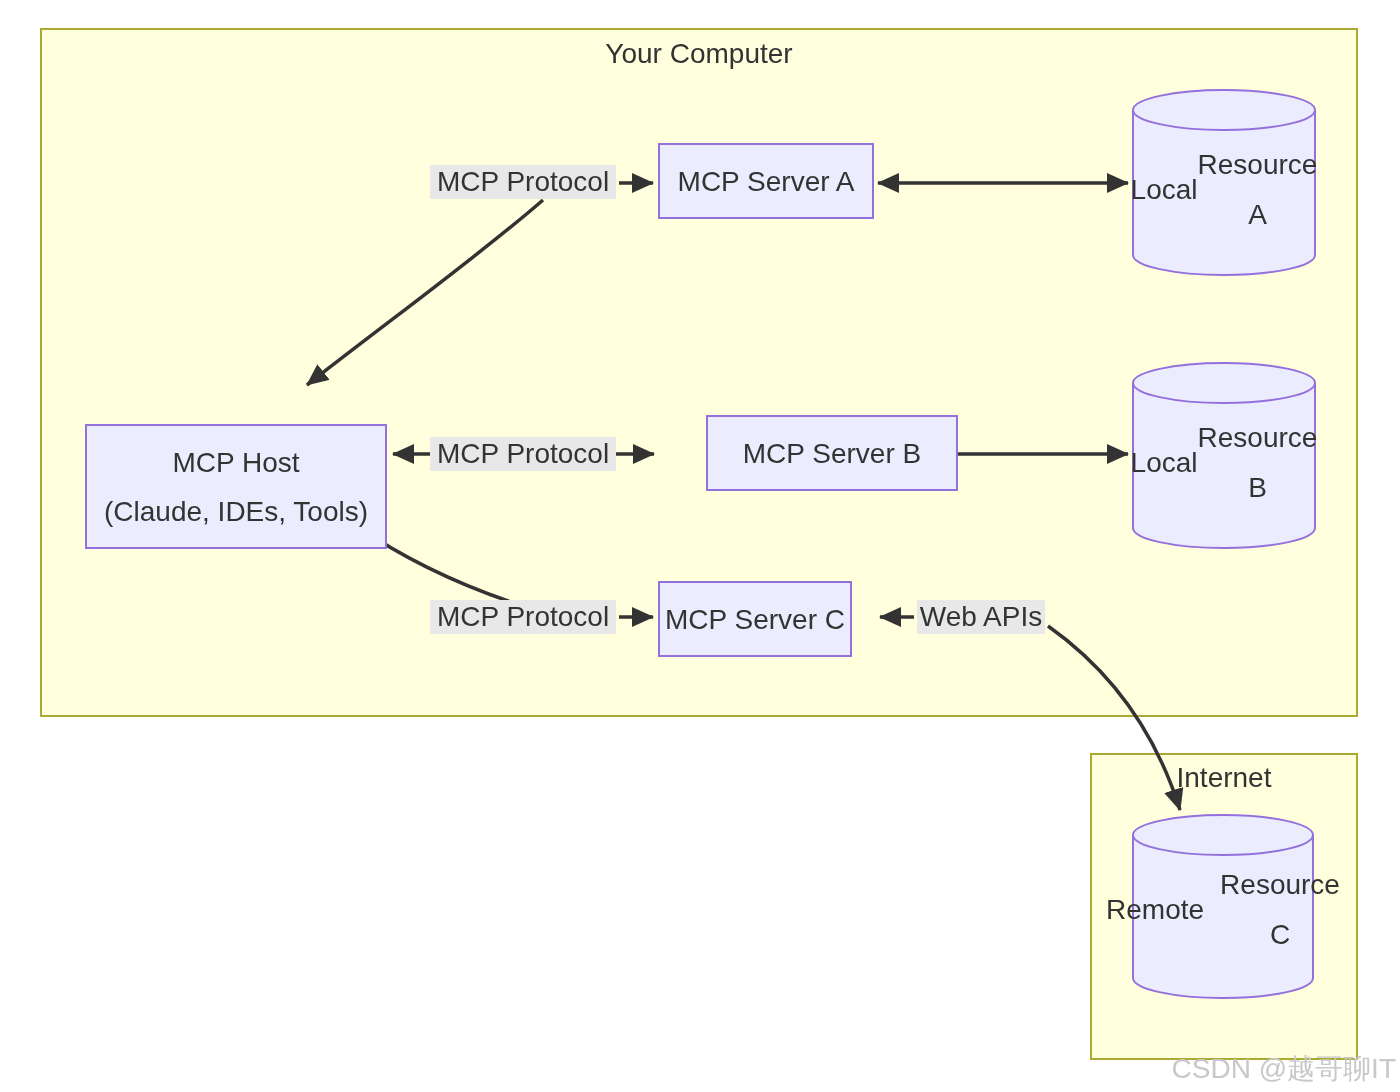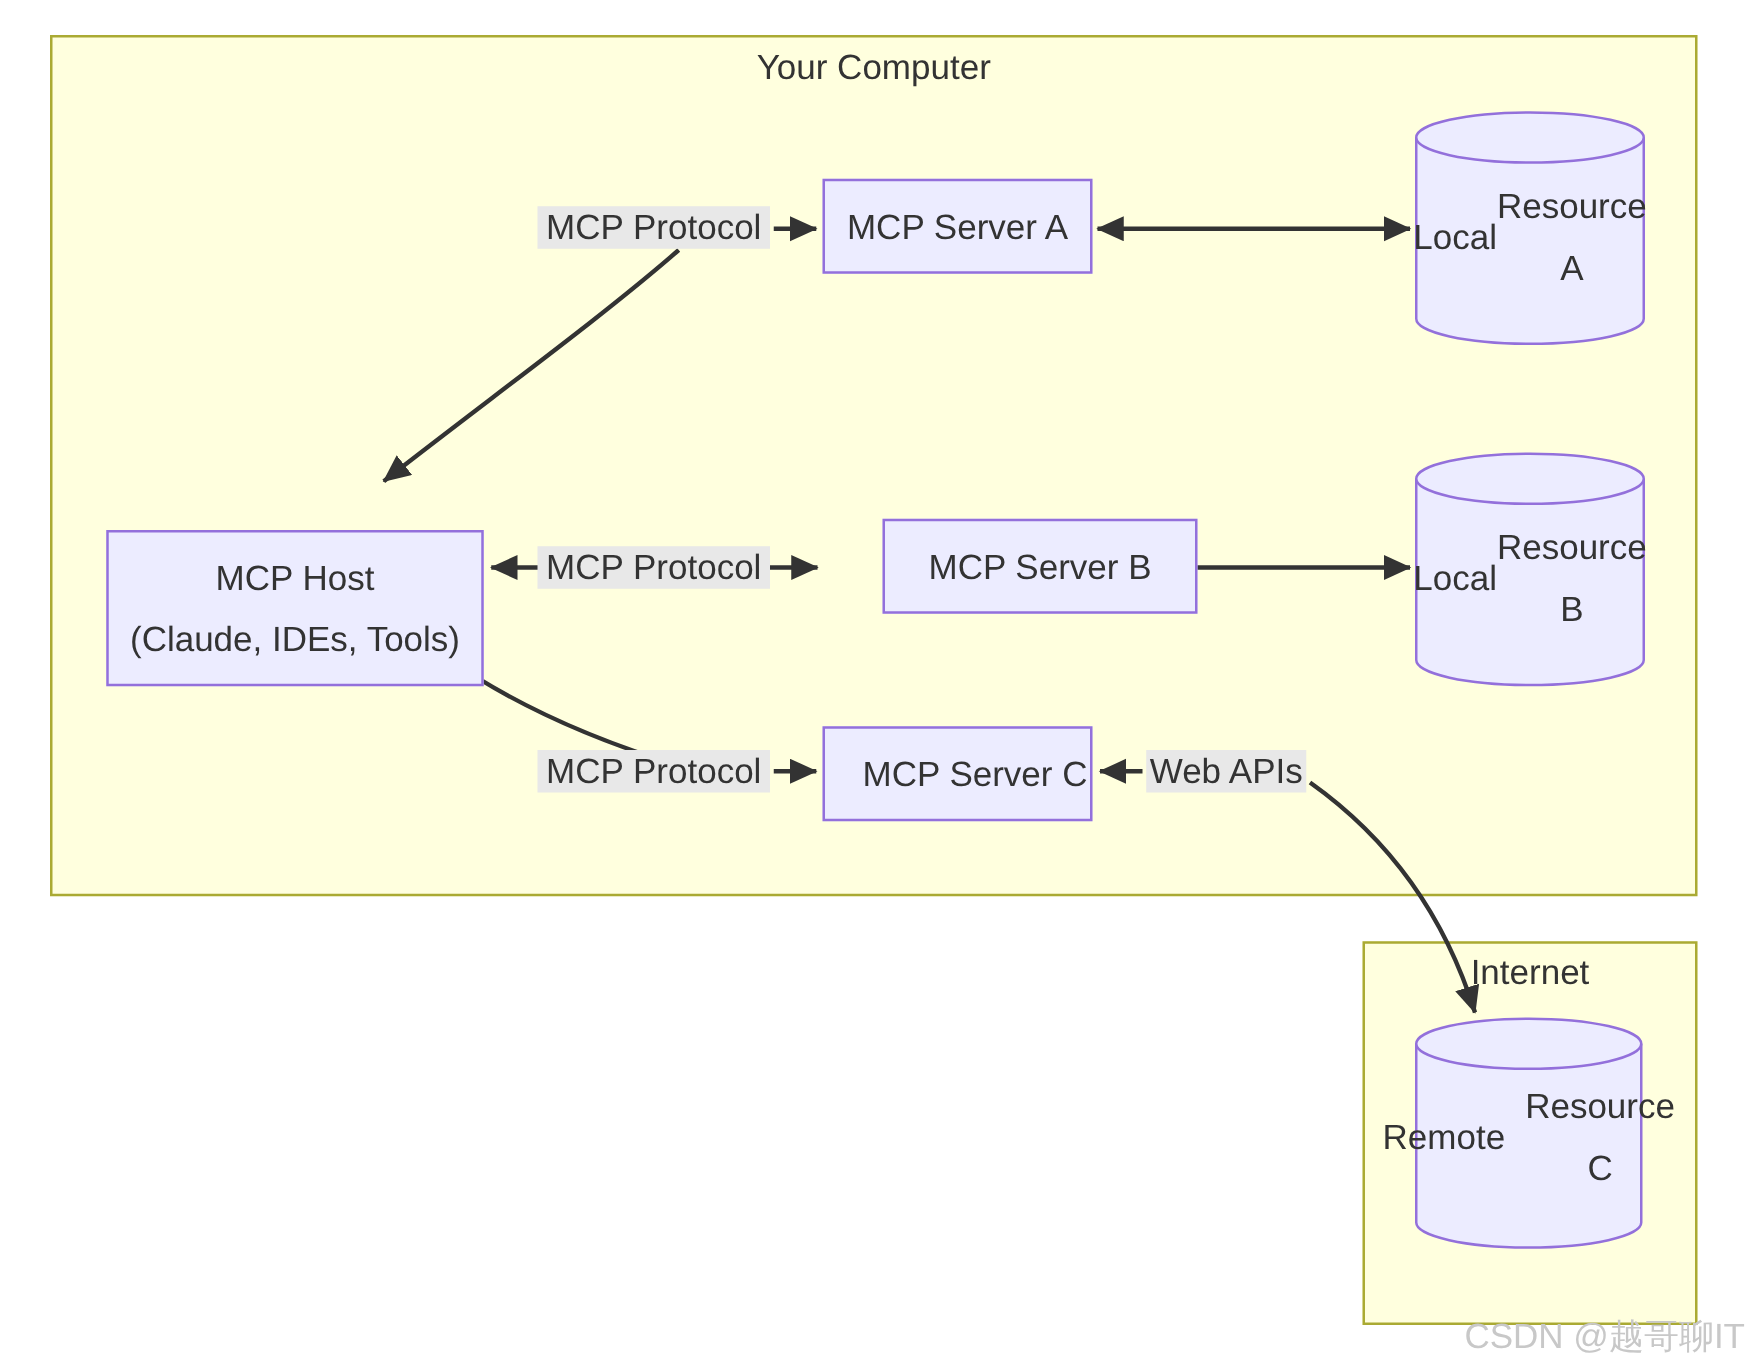--- a/index.html
+++ b/index.html
@@ -133,21 +133,21 @@
   </div>
 
   <div class="node" style="left:658px;top:143px;width:216px;height:76px;">
     <div>MCP Server A</div>
   </div>
 
   <div class="node" style="left:658px;top:415px;width:252px;height:76px;margin-left:48px;">
     <div>MCP Server B</div>
   </div>
 
-  <div class="node" style="left:658px;top:581px;width:216px;height:76px;padding-left:28px;">
+  <div class="node" style="left:658px;top:581px;width:194px;height:76px;">
     <div>MCP Server C</div>
   </div>
 
   <div class="cyl-text" style="left:1133px;top:130px;width:182px;height:120px;">
     <div>Local</div>
     <div>Resource A</div>
   </div>
 
   <div class="cyl-text" style="left:1133px;top:403px;width:182px;height:120px;">
     <div>Local</div>

